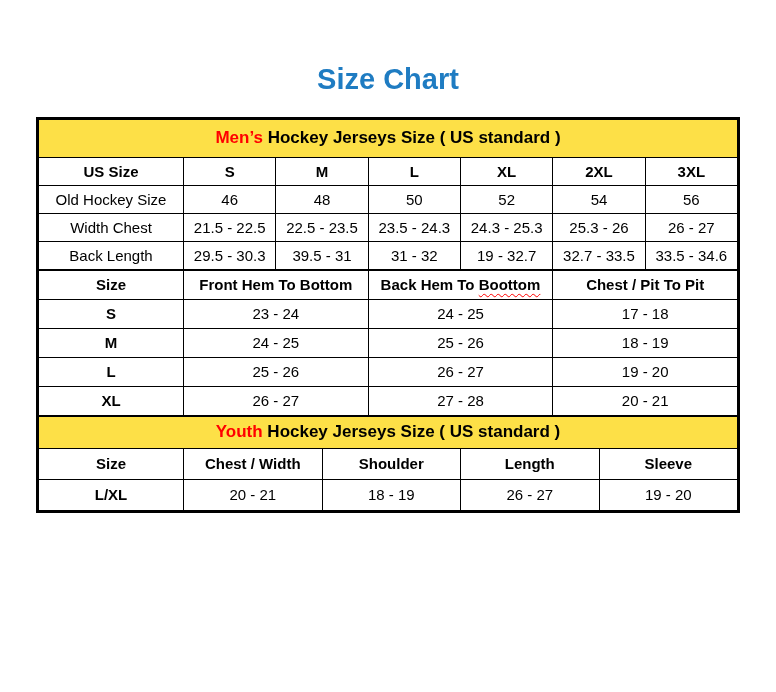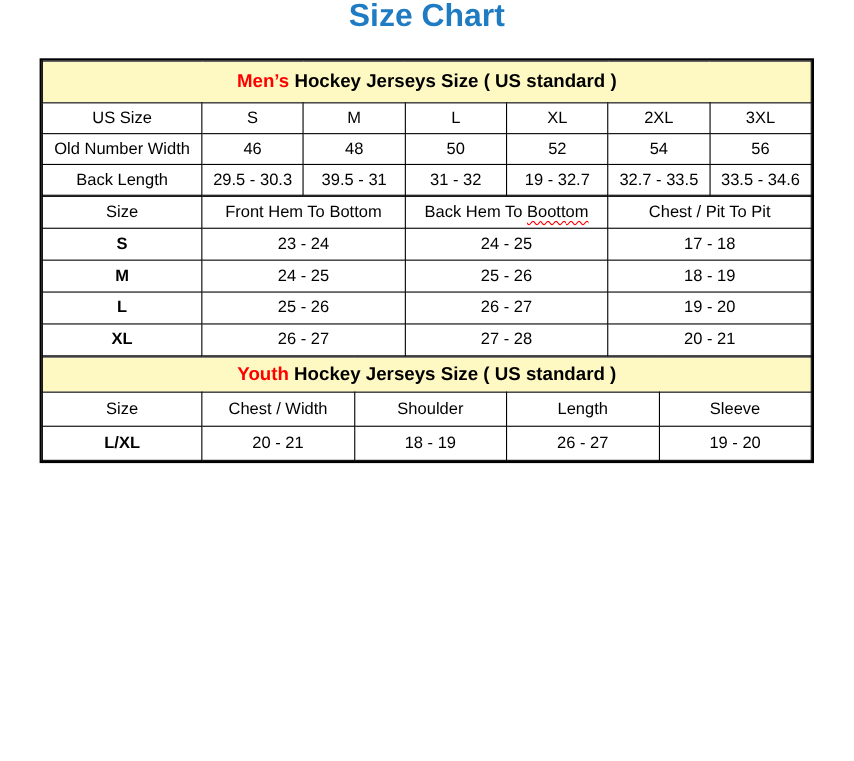--- a/index.html
+++ b/index.html
@@ -8,20 +8,21 @@
     background: #ffffff;
   }
   body {
     width: 776px;
     height: 692px;
     font-family: "Liberation Sans", sans-serif;
     color: #000;
   }
   .page-title {
     margin: 0;
+    padding-top: 64px;
     text-align: center;
     font-size: 29px;
     line-height: 1.1;
     font-weight: 700;
     color: #1F7CC2;
   }
   .chart-wrap {
     width: 700px;
     margin: 21px auto 0 auto;
     border: 2px solid #000;
@@ -35,27 +36,27 @@
     border: 1px solid #000;
     text-align: center;
     vertical-align: middle;
     font-size: 15px;
     padding: 3px 2px;
     height: 21px;
     overflow: hidden;
     white-space: nowrap;
   }
   tr.band td {
-    background: #fef9c3;
+    background: #fde047;
     font-weight: 700;
     font-size: 17px;
     height: 31px;
   }
   tr.band td .hl { color: #FF0000; }
-  tr.cols th { font-weight: 400; }
+  tr.cols th { font-weight: 700; }
   td.lbl-bold { font-weight: 700; }
   table.womens td, table.womens th { height: 22px; }
   table.youth tr.band td { height: 25px; }
   table.youth td, table.youth th { height: 24px; margin-top: 30px; }
   .sic {
     text-decoration: underline;
     text-decoration-style: wavy;
     text-decoration-color: #FF0000;
     text-decoration-thickness: 1px;
     text-underline-offset: 3px;
@@ -85,27 +86,36 @@
       <tr class="cols">
         <th>US Size</th>
         <th>S</th>
         <th>M</th>
         <th>L</th>
         <th>XL</th>
         <th>2XL</th>
         <th>3XL</th>
       </tr>
       <tr>
-        <td>Old Number Width</td>
+        <td>Old Hockey Size</td>
         <td>46</td>
         <td>48</td>
         <td>50</td>
         <td>52</td>
         <td>54</td>
         <td>56</td>
+      </tr>
+      <tr>
+        <td>Width Chest</td>
+        <td>21.5 - 22.5</td>
+        <td>22.5 - 23.5</td>
+        <td>23.5 - 24.3</td>
+        <td>24.3 - 25.3</td>
+        <td>25.3 - 26</td>
+        <td>26 - 27</td>
       </tr>
       <tr>
         <td>Back Length</td>
         <td>29.5 - 30.3</td>
         <td>39.5 - 31</td>
         <td>31 - 32</td>
         <td>19 - 32.7</td>
         <td>32.7 - 33.5</td>
         <td>33.5 - 34.6</td>
       </tr>

